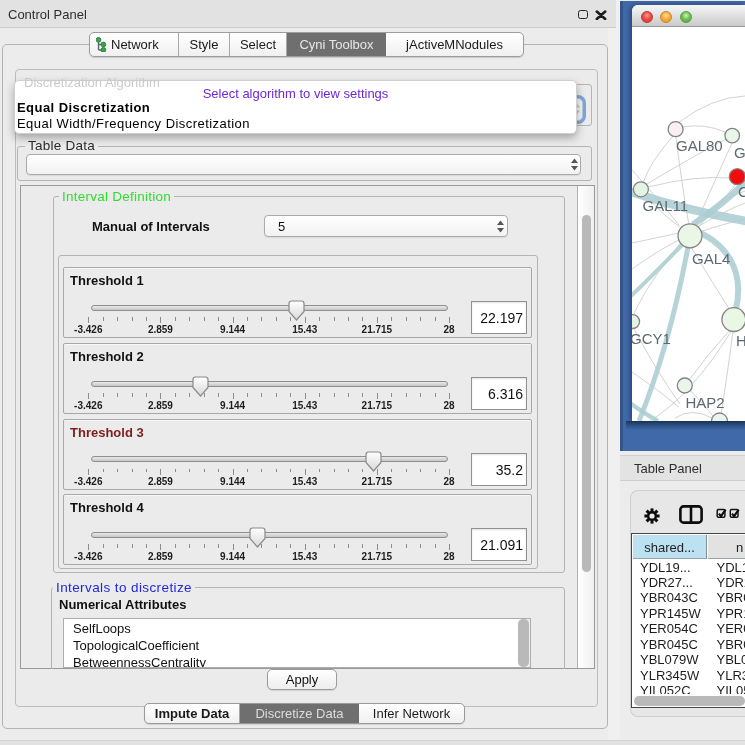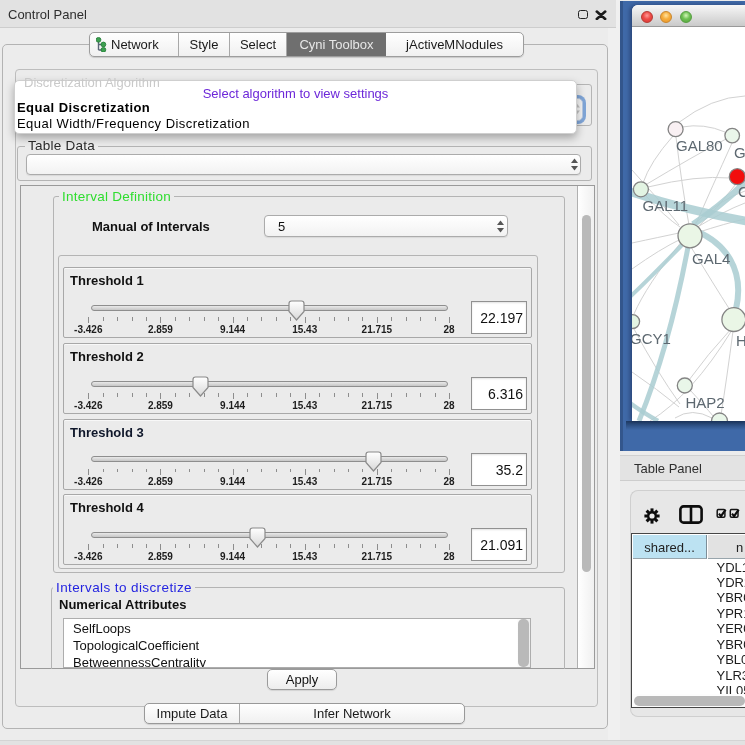--- a/index.html
+++ b/index.html
@@ -166,21 +166,21 @@
               <stop offset="0" stop-color="#ffffff"></stop>
               <stop offset="1" stop-color="#d8d8d8"></stop>
             </linearGradient>
           </defs>
         <path d="M3.5 1 L13.5 1 Q16 1 16 3.5 L16 11.5 L8.5 20 L1 11.5 L1 3.5 Q1 1 3.5 1 Z" fill="url(#g2)" stroke="#8a8a8a" stroke-width="1.2"></path>
       </svg>
       <div class="abs" style="left:407px;top:33px;width:56px;height:33px;background:#fff;border:1px solid #919191;box-shadow:inset 0 1px 2px rgba(0,0,0,0.12);"></div>
       <div class="abs" style="left:407px;top:42px;width:52px;text-align:right;font-size:14px;color:#111;">6.316</div>
     </div>
     <div class="abs" style="left:63px;top:418.5px;width:469px;height:71px;border:1px solid #a8a8a8;border-radius:2px;box-shadow:inset 0 1px 0 #f8f8f8;">
-      <div class="abs" style="left:6px;top:5px;font-size:13px;font-weight:bold;color:#0f172a;">Threshold 3</div>
+      <div class="abs" style="left:6px;top:5px;font-size:13px;font-weight:bold;color:#7f1d1d;">Threshold 3</div>
       <div class="abs" style="left:26.9px;top:36.5px;width:357px;height:6px;border:1px solid #8e8e8e;border-radius:3px;background:linear-gradient(#e9e9e9,#c6c6c6);"></div>
       <div class="abs" style="left:24.3px;top:49px;width:1px;height:6px;background:#8d8d8d;"></div>
         <div class="abs" style="left:38.7px;top:49px;width:1px;height:3.5px;background:#8d8d8d;"></div>
         <div class="abs" style="left:53.2px;top:49px;width:1px;height:3.5px;background:#8d8d8d;"></div>
         <div class="abs" style="left:67.6px;top:49px;width:1px;height:3.5px;background:#8d8d8d;"></div>
         <div class="abs" style="left:82.0px;top:49px;width:1px;height:3.5px;background:#8d8d8d;"></div>
         <div class="abs" style="left:96.4px;top:49px;width:1px;height:6px;background:#8d8d8d;"></div>
         <div class="abs" style="left:110.9px;top:49px;width:1px;height:3.5px;background:#8d8d8d;"></div>
         <div class="abs" style="left:125.3px;top:49px;width:1px;height:3.5px;background:#8d8d8d;"></div>
         <div class="abs" style="left:139.7px;top:49px;width:1px;height:3.5px;background:#8d8d8d;"></div>
@@ -275,21 +275,22 @@
     <div style="font-size:13px;color:#111;padding:1px 0 0 9px;line-height:17.2px;">SelfLoops<br>TopologicalCoefficient<br>BetweennessCentrality</div>
   </div>
   <div class="abs" style="left:517px;top:619px;width:13px;height:48px;background:linear-gradient(to right,#fdfdfd,#ededed);"></div>
   <div class="abs" style="left:518px;top:619px;width:11px;height:48px;background:#b9b9b9;border-radius:5px;"></div>
 
   <div class="abs" style="left:21px;top:669px;width:574px;height:37px;background:#ebebeb;"></div>
 
   <div class="abs" style="left:267px;top:669px;width:70px;height:21px;border:1px solid #9b9b9b;border-radius:5px;background:linear-gradient(#ffffff,#ededed);box-shadow:0 1px 1px rgba(0,0,0,0.1);text-align:center;font-size:13px;color:#111;line-height:19px;">Apply</div>
 
   <div class="abs" style="left:144px;top:703px;width:321px;height:21px;display:flex;border:1px solid #999;border-radius:5px;background:linear-gradient(#ffffff,#f0f0f0);overflow:hidden;box-shadow:0 1px 1px rgba(0,0,0,0.12);font-size:13px;color:#1a1a1a;">
-    <div style="width:95px;display:flex;align-items:center;justify-content:center;border-right:1px solid #a8a8a8;">Impute Data</div>
+    <div style="width:95px;display:flex;align-items:center;justify-content:center;border-right:1px solid #a8a8a8;font-weight:bold;">Impute Data</div>
+    <div style="width:119px;display:flex;align-items:center;justify-content:center;background:#6f6f6f;color:#dcdcdc;">Discretize Data</div>
     <div style="flex:1;display:flex;align-items:center;justify-content:center;">Infer Network</div>
   </div>
 
   <div class="abs" style="left:14px;top:80px;width:563px;height:54px;background:#ffffff;border:1px solid #cfcfcf;border-radius:5px;box-shadow:0 4px 8px rgba(0,0,0,0.3);"></div>
   <div class="abs" style="left:24px;top:75px;font-size:13px;color:#c9c9c9;">Discretization Algorithm</div>
   <div class="abs" style="left:14px;top:86px;width:563px;text-align:center;font-size:13px;color:#6d28d9;">Select algorithm to view settings</div>
   <div class="abs" style="left:17px;top:100px;font-size:13px;font-weight:bold;color:#000;letter-spacing:0.45px;">Equal Discretization</div>
   <div class="abs" style="left:17px;top:116px;font-size:13px;color:#000;letter-spacing:0.45px;">Equal Width/Frequency Discretization</div>
 
   <div class="abs" style="left:620px;top:1px;width:125px;height:450px;background:#3f69a8;"></div>
@@ -391,19 +392,20 @@
     <path d="M2.9 6.6 L5 9.2 L9.6 2.6" stroke="#0d0d0d" stroke-width="2.1" fill="none"></path>
     <rect x="14.3" y="2.5" width="7.7" height="7.7" rx="1.2" fill="none" stroke="#141414" stroke-width="1.5"></rect>
     <path d="M16 6.6 L18.1 9.2 L22.7 2.6" stroke="#0d0d0d" stroke-width="2.1" fill="none"></path>
   </svg>
 
   <div class="abs" style="left:631px;top:533px;width:114px;height:175px;background:#fff;border:1.5px solid #464646;border-right:none;overflow:hidden;"></div>
   <div class="abs" style="left:632.5px;top:534.5px;width:74.5px;height:24px;background:#bce2f2;border-right:1px solid #7d8e98;border-bottom:1px solid #98a5ac;"></div>
   <div class="abs" style="left:708px;top:534.5px;width:37px;height:24px;background:#e2e2e2;border-bottom:1px solid #98a5ac;"></div>
   <div class="abs" style="left:632px;top:539.5px;width:75px;text-align:center;font-size:13px;color:#222;">shared...</div>
   <div class="abs" style="left:736px;top:539.5px;font-size:13px;color:#222;">n</div>
+  <div class="abs" style="left:640px;top:559.5px;font-size:13px;color:#1d1d1d;line-height:15.45px;">YDL19...<br>YDR27...<br>YBR043C<br>YPR145W<br>YER054C<br>YBR045C<br>YBL079W<br>YLR345W<br>YIL052C</div>
   <div class="abs" style="left:716.5px;top:559.5px;font-size:13px;color:#1d1d1d;line-height:15.45px;white-space:nowrap;">YDL19<br>YDR27<br>YBR04<br>YPR14<br>YER05<br>YBR04<br>YBL07<br>YLR34<br>YIL05</div>
 
   <div class="abs" style="left:632px;top:694px;width:113px;height:13px;background:#fdfdfd;"></div>
   <div class="abs" style="left:634px;top:696px;width:111px;height:10px;background:#b9b9b9;border-radius:5px;"></div>
 
   <div class="abs" style="left:0;top:740px;width:745px;height:5px;background:#e2e2e2;border-top:1px solid #d4d4d4;"></div>
 </div>
 
 </body></html>

